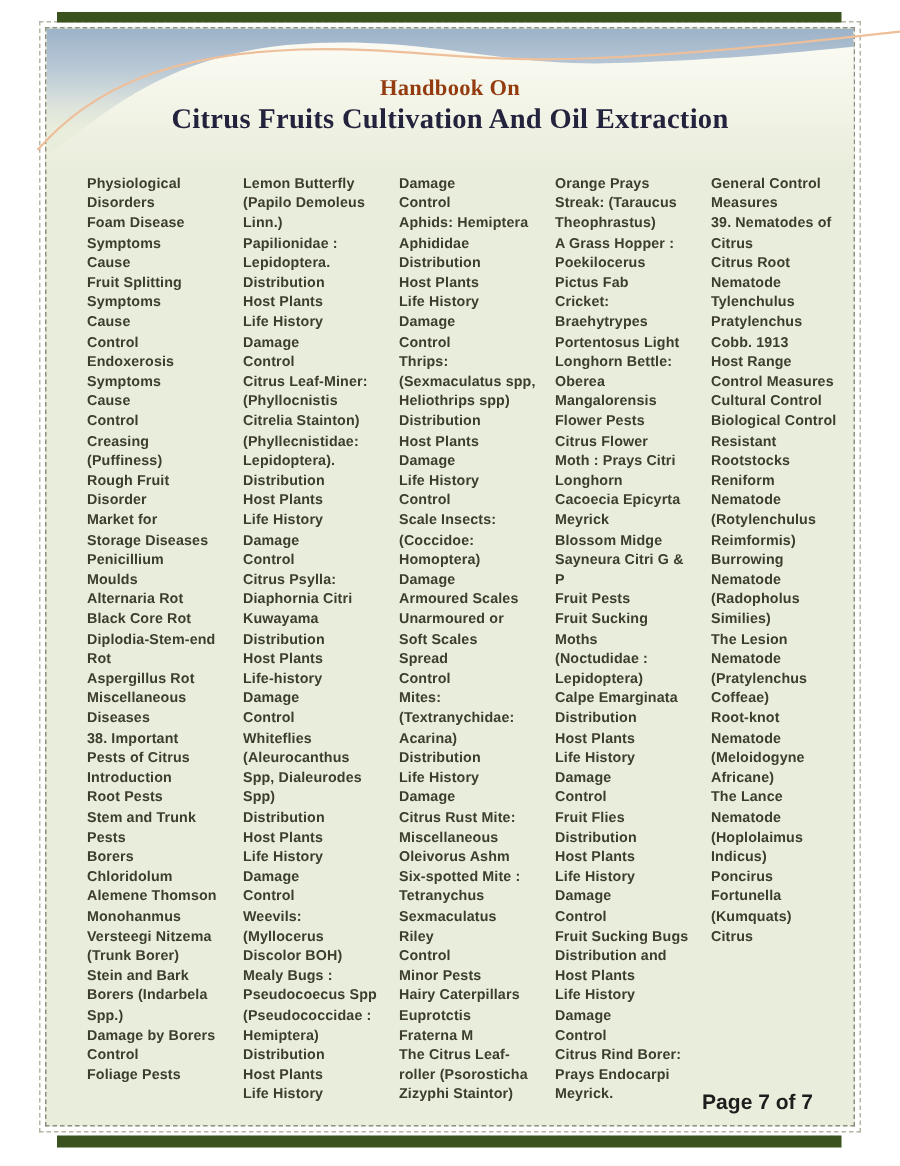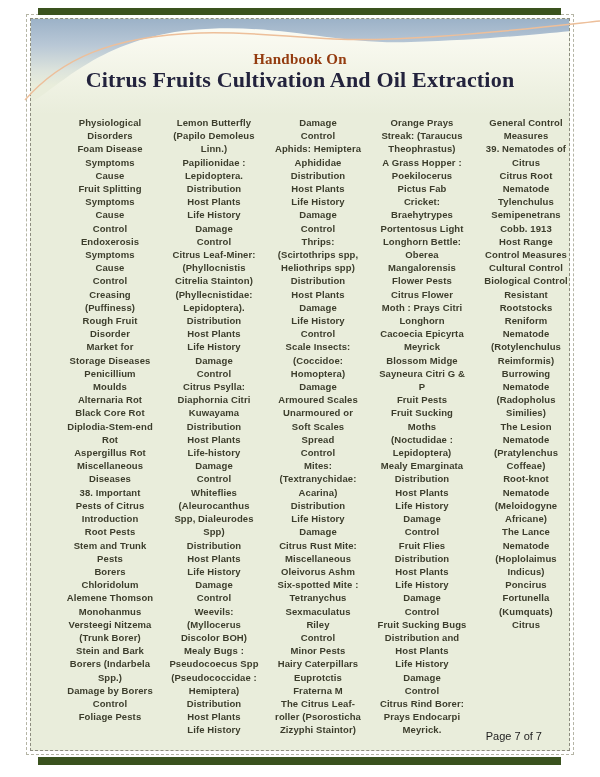--- a/index.html
+++ b/index.html
@@ -20,30 +20,30 @@
     background:linear-gradient(#9cb2c8 0%, #b9c8d6 28%, #dde4dc 55%, #e9eddb 70%);
     z-index:1; }
   .wave { position:absolute; left:0; top:0; z-index:2; display:block; }
 
   .curve-overlay { position:absolute; left:0; top:0; z-index:6; pointer-events:none; }
 
   .titles { position:relative; z-index:3; text-align:center; padding-top:32px; }
   .title-small { font-family:"Liberation Serif", serif; font-weight:bold;
     font-size:15px; line-height:16px; color:#943c10; letter-spacing:0.2px; }
   .title-main { font-family:"Liberation Serif", serif; font-weight:bold;
-    font-size:22px; line-height:22px; color:#23233d; margin-top:2px;
+    font-size:19px; line-height:22px; color:#23233d; margin-top:2px;
     letter-spacing:0.2px; }
 
   .cols { position:relative; z-index:3; display:flex; padding:25px 0 0 27px; }
-  .col { width:104px; flex:none;text-align:center; }
+  .col { width:104px; flex:none; }
   .toc-line { font-size:9.5px; font-weight:700; line-height:13.2px;
     color:#3c3d2c; white-space:nowrap; letter-spacing:0.1px; }
 
   .page-num { position:absolute; right:27px; bottom:8px; z-index:3;
-    font-size:11px; font-weight:400; color:#1d1d1d; }
+    font-size:14px; font-weight:700; color:#1d1d1d; }
 </style>
 </head>
 <body>
 
 <div class="page">
 
   <div class="edge-bar top"></div>
 
   <div class="sheet">
     <div class="band"></div>
@@ -164,21 +164,21 @@
           <div class="toc-line">Damage</div>
           <div class="toc-line">Control</div>
           <div class="toc-line">Aphids: Hemiptera</div>
           <div class="toc-line">Aphididae</div>
           <div class="toc-line">Distribution</div>
           <div class="toc-line">Host Plants</div>
           <div class="toc-line">Life History</div>
           <div class="toc-line">Damage</div>
           <div class="toc-line">Control</div>
           <div class="toc-line">Thrips:</div>
-          <div class="toc-line">(Scirtothrips spp,</div>
+          <div class="toc-line">(Sexmaculatus spp,</div>
           <div class="toc-line">Heliothrips spp)</div>
           <div class="toc-line">Distribution</div>
           <div class="toc-line">Host Plants</div>
           <div class="toc-line">Damage</div>
           <div class="toc-line">Life History</div>
           <div class="toc-line">Control</div>
           <div class="toc-line">Scale Insects:</div>
           <div class="toc-line">(Coccidoe:</div>
           <div class="toc-line">Homoptera)</div>
           <div class="toc-line">Damage</div>
@@ -229,21 +229,21 @@
           <div class="toc-line">Cacoecia Epicyrta</div>
           <div class="toc-line">Meyrick</div>
           <div class="toc-line">Blossom Midge</div>
           <div class="toc-line">Sayneura Citri G &amp;</div>
           <div class="toc-line">P</div>
           <div class="toc-line">Fruit Pests</div>
           <div class="toc-line">Fruit Sucking</div>
           <div class="toc-line">Moths</div>
           <div class="toc-line">(Noctudidae :</div>
           <div class="toc-line">Lepidoptera)</div>
-          <div class="toc-line">Mealy Emarginata</div>
+          <div class="toc-line">Calpe Emarginata</div>
           <div class="toc-line">Distribution</div>
           <div class="toc-line">Host Plants</div>
           <div class="toc-line">Life History</div>
           <div class="toc-line">Damage</div>
           <div class="toc-line">Control</div>
           <div class="toc-line">Fruit Flies</div>
           <div class="toc-line">Distribution</div>
           <div class="toc-line">Host Plants</div>
           <div class="toc-line">Life History</div>
           <div class="toc-line">Damage</div>
@@ -259,21 +259,21 @@
           <div class="toc-line">Meyrick.</div>
         </div>
       <div class="col">
           <div class="toc-line">General Control</div>
           <div class="toc-line">Measures</div>
           <div class="toc-line">39. Nematodes of</div>
           <div class="toc-line">Citrus</div>
           <div class="toc-line">Citrus Root</div>
           <div class="toc-line">Nematode</div>
           <div class="toc-line">Tylenchulus</div>
-          <div class="toc-line">Semipenetrans</div>
+          <div class="toc-line">Pratylenchus</div>
           <div class="toc-line">Cobb. 1913</div>
           <div class="toc-line">Host Range</div>
           <div class="toc-line">Control Measures</div>
           <div class="toc-line">Cultural Control</div>
           <div class="toc-line">Biological Control</div>
           <div class="toc-line">Resistant</div>
           <div class="toc-line">Rootstocks</div>
           <div class="toc-line">Reniform</div>
           <div class="toc-line">Nematode</div>
           <div class="toc-line">(Rotylenchulus</div>

